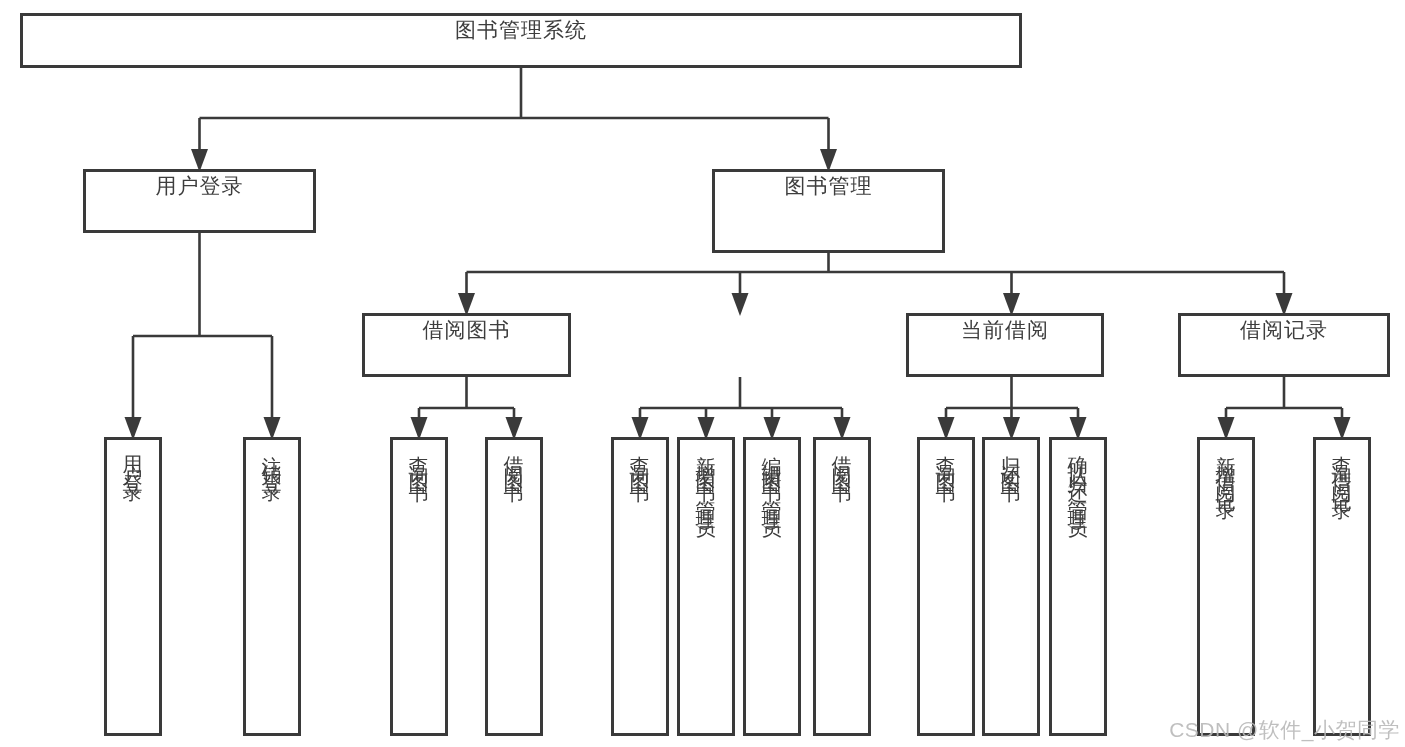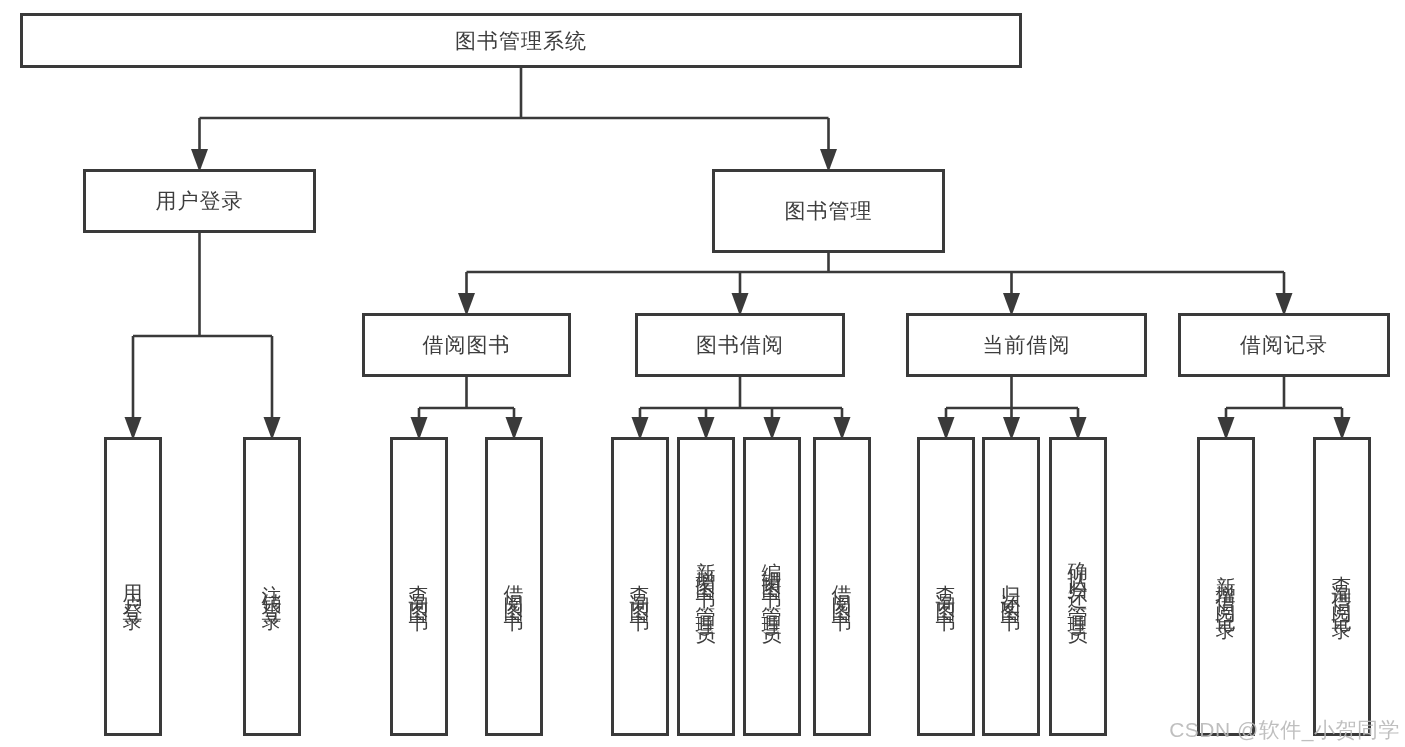--- a/index.html
+++ b/index.html
@@ -17,21 +17,21 @@
     overflow:hidden;
   }
   svg.connectors{position:absolute;left:0;top:0;width:1405px;height:747px;z-index:1;}
   svg.connectors path{stroke:var(--line);stroke-width:2.6;fill:none;}
   svg.connectors polygon{fill:var(--line);stroke:none;}
   .node{
     position:absolute;
     box-sizing:border-box;
     border:3px solid var(--line);
     background:var(--box-background);
-    display:flex;align-items:center;justify-content:center;
+    display:flex;align-items:flex-start;justify-content:center;
     color:var(--text);
     z-index:2;
   }
   .node .lbl{
     font-size:21px;
     letter-spacing:1px;
     white-space:nowrap;
     color:var(--text);
   }
   .node.v .lbl{
@@ -94,24 +94,21 @@
   <div class="node" style="left:83px;top:169px;width:233px;height:64px">
     <span class="lbl">用户登录</span>
   </div>
   <div class="node" style="left:712px;top:169px;width:233px;height:84px">
     <span class="lbl">图书管理</span>
   </div>
 
   <div class="node" style="left:362px;top:313px;width:209px;height:64px">
     <span class="lbl">借阅图书</span>
   </div>
-  <div class="node" style="left:635px;top:313px;width:210px;height:64px">
-    <span class="lbl">图书借阅</span>
-  </div>
-  <div class="node" style="left:906px;top:313px;width:241px;height:64px">
+  <div class="node" style="left:906px;top:313px;width:198px;height:64px">
     <span class="lbl">当前借阅</span>
   </div>
   <div class="node" style="left:1178px;top:313px;width:212px;height:64px">
     <span class="lbl">借阅记录</span>
   </div>
 
   <div class="node v" style="left:104px;top:437px;width:58px;height:299px">
     <span class="lbl">用户登录</span>
   </div>
   <div class="node v" style="left:243px;top:437px;width:58px;height:299px">

